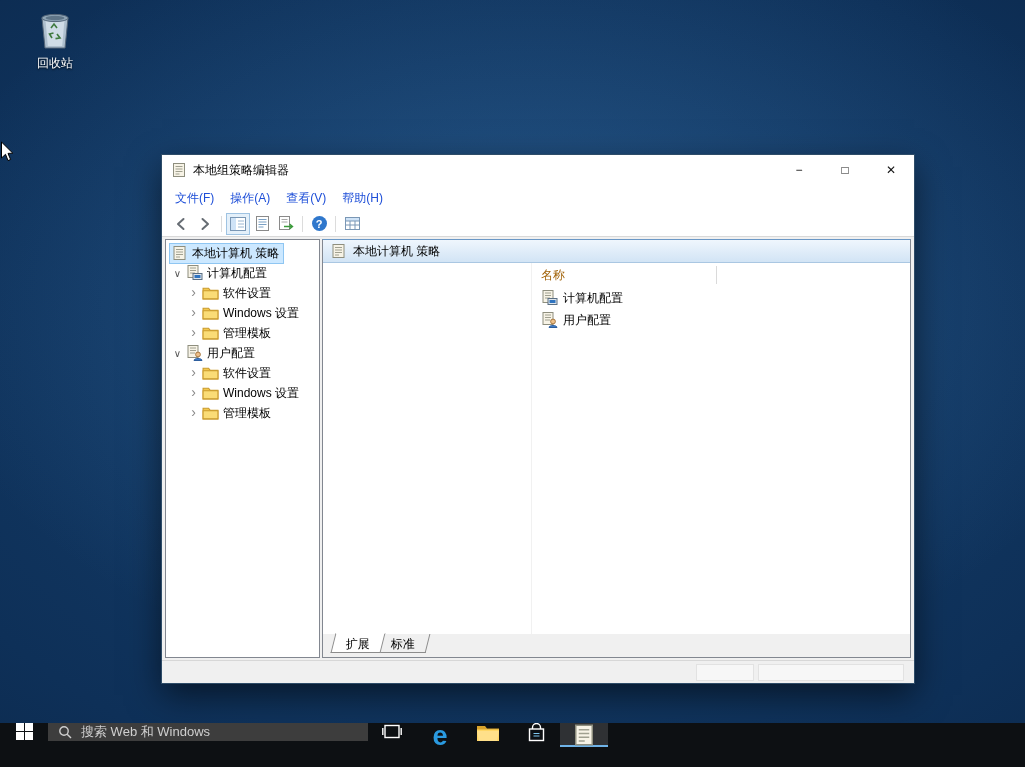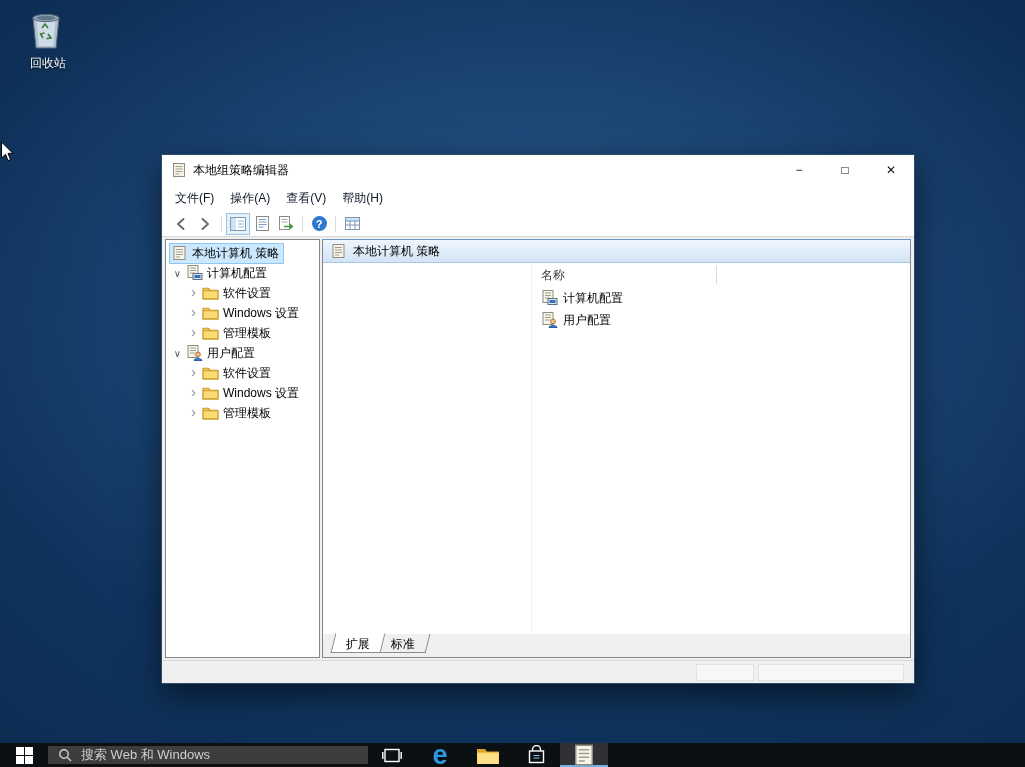--- a/index.html
+++ b/index.html
@@ -11,40 +11,40 @@
     font-size: 12px;
   }
   .desktop-bg {
     position: absolute; inset: 0;
     background:
       radial-gradient(ellipse 1000px 650px at 52% 38%, rgba(80,150,215,0.30), rgba(80,150,215,0) 62%),
       radial-gradient(ellipse 1600px 1100px at 50% 48%, #16416f 0%, #0e3058 40%, #081f3c 75%, #05172d 100%);
   }
 
   
-  .recycle-bin { position: absolute; left: 12px; top: 8px; width: 54px; text-align: right; }
+  .recycle-bin { position: absolute; left: 28px; top: 8px; width: 54px; text-align: center; }
   .recycle-bin .rb-label { color: #fff; font-size: 12px; text-shadow: 0 1px 2px rgba(0,0,0,.9); margin-top: 2px; }
 
   
   .cursor { position: absolute; left: 0px; top: 141px; z-index: 50; }
 
   
   .window {
     position: absolute; left: 162px; top: 155px; width: 752px; height: 528px;
     background: #f0f0f0; color: #000;
     box-shadow: 0 0 0 1px #2e4c68, 0 12px 32px rgba(0,0,0,.55);
   }
   .titlebar { position: absolute; top: 0; left: 0; right: 0; height: 30px; background: #fff; display: flex; align-items: center; }
   .title-icon { margin-left: 9px; width: 16px; height: 16px; }
   .title-text { margin-left: 6px; font-size: 12px; }
   .win-controls { margin-left: auto; display: flex; height: 100%; }
   .win-btn { width: 46px; height: 100%; display: flex; align-items: center; justify-content: center; font-size: 12px; color: #111; }
 
   .menubar { position: absolute; top: 30px; left: 0; right: 0; height: 26px; background: #fff; display: flex; align-items: center; padding-left: 5px; }
-  .menu-item { padding: 4px 8px; color: #0f172a; }
+  .menu-item { padding: 4px 8px; color: #1d4ed8; }
 
   .toolbar { position: absolute; top: 56px; left: 0; right: 0; height: 26px; background: #fff; border-bottom: 1px solid #d9d9d9; display: flex; align-items: center; padding-left: 7px; }
   .tb-btn { width: 24px; height: 22px; display: flex; align-items: center; justify-content: center; }
   .tb-btn.pressed { border: 1px solid #9fc3e2; background: #e4f0fa; }
   .tb-sep { width: 1px; height: 16px; background: #dcdcdc; margin: 0 4px; }
   .help-badge { width: 15px; height: 15px; border-radius: 50%; background: #2f77cc; color: #fff; font-weight: bold; font-size: 11px; display: flex; align-items: center; justify-content: center; }
   .help-badge::after { content: "?"; }
 
   .main { position: absolute; top: 82px; left: 0; right: 0; bottom: 23px; background: #f0f0f0; }
 
@@ -61,37 +61,37 @@
   .ticon { width: 17px; height: 16px; margin-right: 4px; flex: 0 0 auto; }
   .tr-label { font-size: 12px; }
 
   .content-pane { position: absolute; left: 160px; right: 3px; top: 2px; bottom: 2px; background: #fff; border: 1px solid #828790; border-top: 1px solid #6b98c6; }
   .cp-header { position: absolute; top: 0; left: 0; right: 0; height: 23px; background: linear-gradient(#eff6fd, #d2e4f5); border-bottom: 1px solid #aac7e2; display: flex; align-items: center; padding-left: 7px; }
   .cp-header .ticon { margin-right: 6px; }
   .cp-body { position: absolute; top: 23px; left: 0; right: 0; bottom: 23px; background: #fff; }
   .cp-desc { position: absolute; left: 0; top: 0; bottom: 0; width: 208px; padding: 9px 10px; }
   .cp-desc-divider { position: absolute; left: 208px; top: 0; bottom: 0; width: 1px; background: #f1f1f1; }
   .cp-list { position: absolute; left: 209px; top: 0; right: 0; bottom: 0; }
-  .cp-col-header { height: 24px; display: flex; align-items: center; padding-left: 9px; color: #404040; }
+  .cp-col-header { height: 24px; display: flex; align-items: center; padding-left: 9px; color: #a16207; }
   .cp-col-sep { position: absolute; left: 184px; top: 3px; height: 18px; width: 1px; background: #dadada; }
   .cp-item { height: 22px; display: flex; align-items: center; padding-left: 9px; }
   .cp-item .ticon { margin-right: 5px; }
 
   .cp-tabs { position: absolute; left: 0; right: 0; bottom: 0; height: 23px; background: #f0f0f0; display: flex; align-items: flex-start; padding-left: 10px; }
   .tab { position: relative; height: 19px; padding: 2px 12px 0; border: 1px solid #8c8c8c; border-top: none; background: #f0f0f0; transform: skewX(-14deg); margin-right: -5px; }
   .tab .tab-label { display: block; transform: skewX(14deg); font-size: 12px; }
   .tab.active { background: #fff; border-top: 1px solid #fff; margin-top: -1px; z-index: 2; height: 20px; }
 
   .statusbar { position: absolute; left: 0; right: 0; bottom: 0; height: 23px; background: #f0f0f0; border-top: 1px solid #d7d7d7; }
   .sb-seg { position: absolute; top: 3px; height: 17px; background: #f7f7f7; border: 1px solid #e2e2e2; }
   .sb-seg.one { right: 160px; width: 58px; }
   .sb-seg.two { right: 10px; width: 146px; }
 
   
-  .taskbar { position: absolute; left: 0; bottom: 0; width: 1025px; height: 24px; background: #0d1013; display: flex; align-items: center; z-index: 40; }
+  .taskbar { position: absolute; left: 0; bottom: 0; width: 1025px; height: 44px; background: #0d1013; display: flex; align-items: flex-start; z-index: 40; }
   .tb-start { width: 48px; display: flex; align-items: center; justify-content: center; }
   .tb-search { width: 320px; background: #3d3d3d; display: flex; align-items: center; padding-left: 10px; color: #cfcfcf; font-size: 13px; }
   .tb-search .mag { margin-right: 9px; }
   .tb-app { width: 48px; display: flex; align-items: center; justify-content: center; }
   .tb-app.active { background: rgba(255,255,255,0.14); box-shadow: inset 0 -2px 0 #6fb3e8; }
   .edge-glyph { color: #2a9ae0; font-weight: bold; font-size: 27px; line-height: 27px; }
   .edge-glyph::after { content: "e"; }
   .tb-tray { margin-left: auto; display: flex; align-items: center; }
   .tray-icon { width: 25px; height: 40px; display: flex; align-items: center; justify-content: center; color: #eaeaea; }
   .tray-chevron::after { content: "\2227"; font-size: 12px; color: #eaeaea; }

